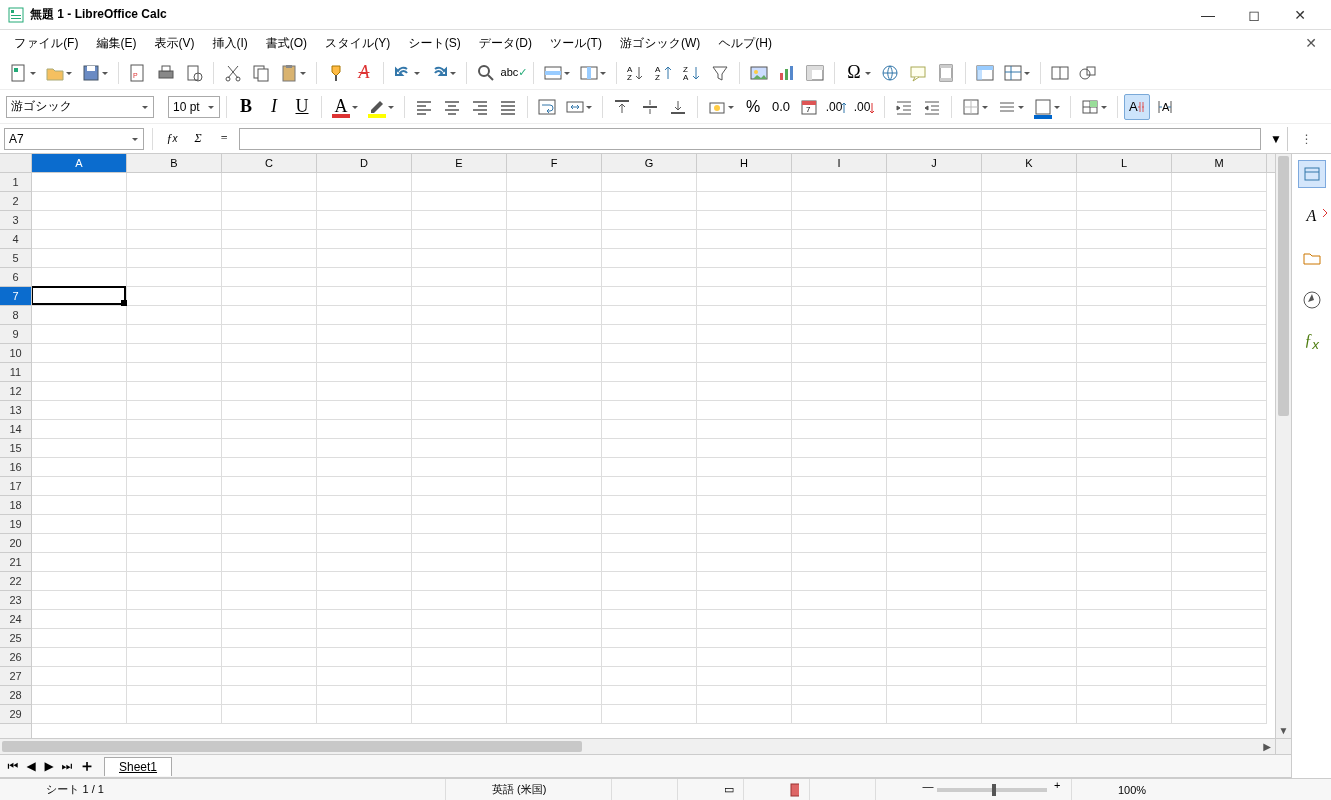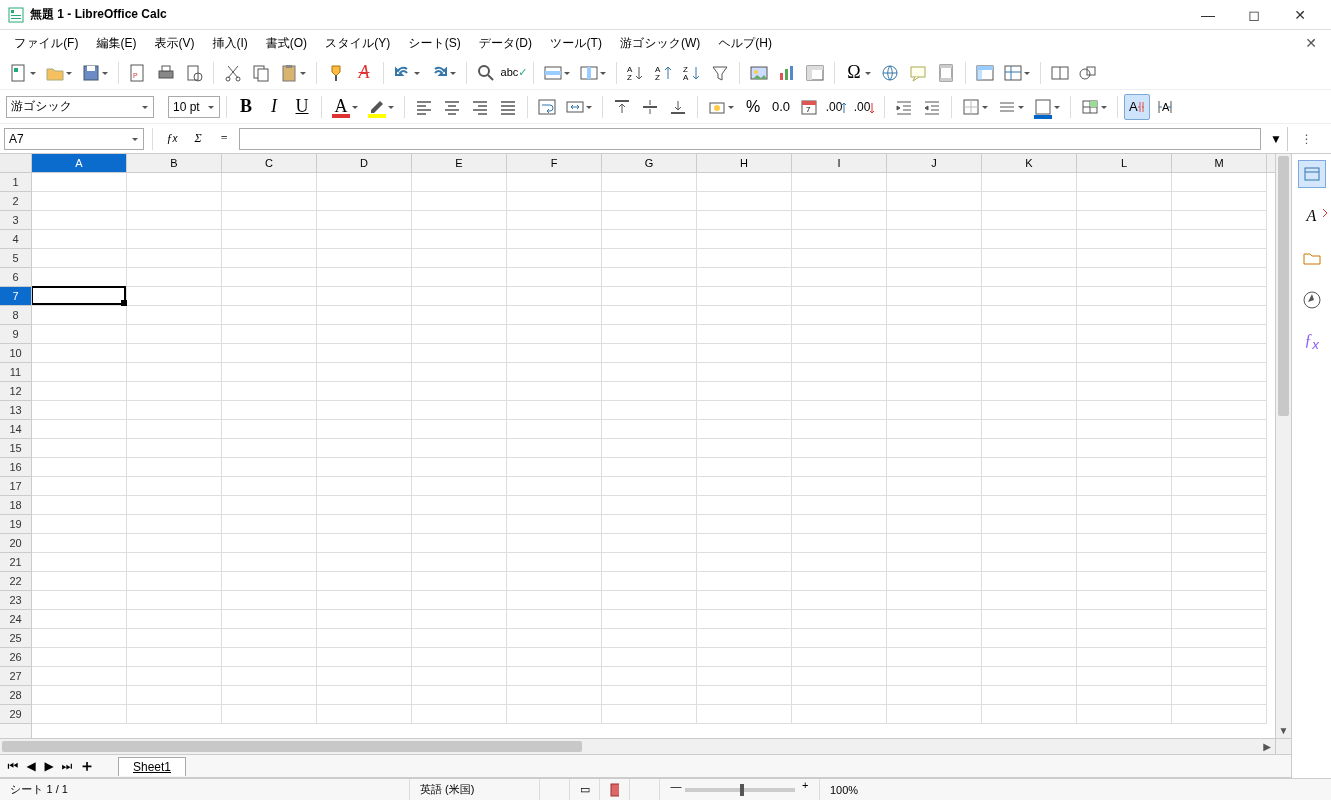--- a/index.html
+++ b/index.html
@@ -51,23 +51,23 @@
 .hscroll { flex: 1; background: #f0f0f0; border-top: 1px solid #ccc; position: relative; }
 .hscroll .thumb { position: absolute; top: 2px; bottom: 2px; left: 2px; width: 580px; background: #c8c8c8; border-radius: 2px; }
 .hscroll .arrow-right { position:absolute; right:4px; top:0; bottom:0; display:flex; align-items:center; font-size:10px; color:#555;}
 .side-panel { width: 40px; border-left: 1px solid #ccc; display: flex; flex-direction: column; align-items: center; padding-top: 6px; gap: 14px; }
 .side-btn { width: 28px; height: 28px; display: flex; align-items: center; justify-content: center; }
 .side-btn.active { background: #d4e6fb; border: 1px solid #7da9de; }
 .side-dots { width: 40px; height: 24px; display:flex; align-items:center; justify-content:center; letter-spacing:2px; color:#555; border-left:1px solid #ccc; }
 .tab-row { height: 24px; display: flex; align-items: center; border-top: 1px solid #ccc; border-bottom: 1px solid #ccc; background: #f7f7f7; padding-left: 4px; }
 .tab-nav { width: 18px; height: 20px; display: flex; align-items: center; justify-content: center; font-size: 12px; }
 .tab-add { width: 22px; display:flex; align-items:center; justify-content:center; font-size:16px; font-weight:bold; }
-.tab { padding: 2px 14px; background: #fff; border: 1px solid #aaa; border-bottom: none; font-size: 12px; margin-left: 20px; text-decoration: underline; }
+.tab { padding: 2px 14px; background: #fff; border: 1px solid #aaa; border-bottom: none; font-size: 12px; margin-left: 6px; text-decoration: underline; }
 .status-bar { height: 22px; display: flex; align-items: center; font-size: 11px; background: #f7f7f7; border-top: 1px solid #ccc; }
-.status-seg { padding: 0 10px; border-right: 1px solid #ddd; height: 100%; display: flex; align-items: center; }
+.status-seg { padding: 0 10px; border-right: 1px solid #ddd; height: 100%; display: flex; align-items: center; margin-left: 36px; }
 .status-flex { flex: 1; }
 .zoom-slider { width: 110px; height: 4px; background: #ccc; margin: 0 6px; position: relative; }
 .zoom-slider::before { content:"—"; position:absolute; left:-14px; top:-8px; }
 .zoom-slider::after { content:"+"; position:absolute; right:-14px; top:-9px; }
 .zoom-slider .knob { position:absolute; left:50%; top:-4px; width:4px; height:12px; background:#555; }
 svg { display:block; }
 .btn-active { background: #cde4fb; border: 1px solid #7aa9d8; border-radius:2px; }
 </style>
 </head>
 <body>
@@ -1028,21 +1028,21 @@
           <path d="M2 6h6l2 2h8v8H2z" fill="none" stroke="#c70"></path>
         </svg>
       </div>
     <div class="side-btn">
         <svg width="20" height="20">
           <circle cx="10" cy="10" r="8" fill="none" stroke="#555"></circle>
           <path d="M10 4l2 6-6 2z" fill="#555"></path>
         </svg>
       </div>
     <div class="side-btn">
-        <span style="font-family:serif;font-style:italic;color:#8b5cf6;font-size:16px">ƒ<sub>x</sub></span>
+        <span style="font-family:serif;font-style:italic;color:#4d7c0f;font-size:16px">ƒ<sub>x</sub></span>
       </div>
   </div>
 </div>
 
 <div class="status-bar">
   <div class="status-seg" style="width:410px">シート 1 / 1</div>
   <div class="status-seg" style="width:130px">英語 (米国)</div>
   <div class="status-seg" style="width:30px"></div>
   <div class="status-seg" style="width:30px">▭</div>
   <div class="status-seg" style="width:30px">

